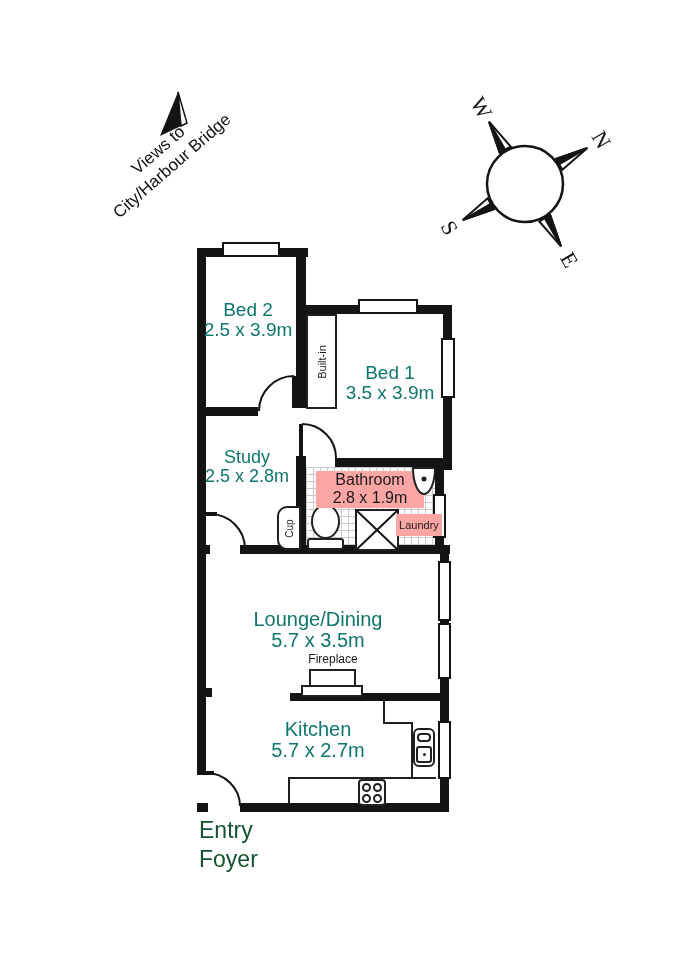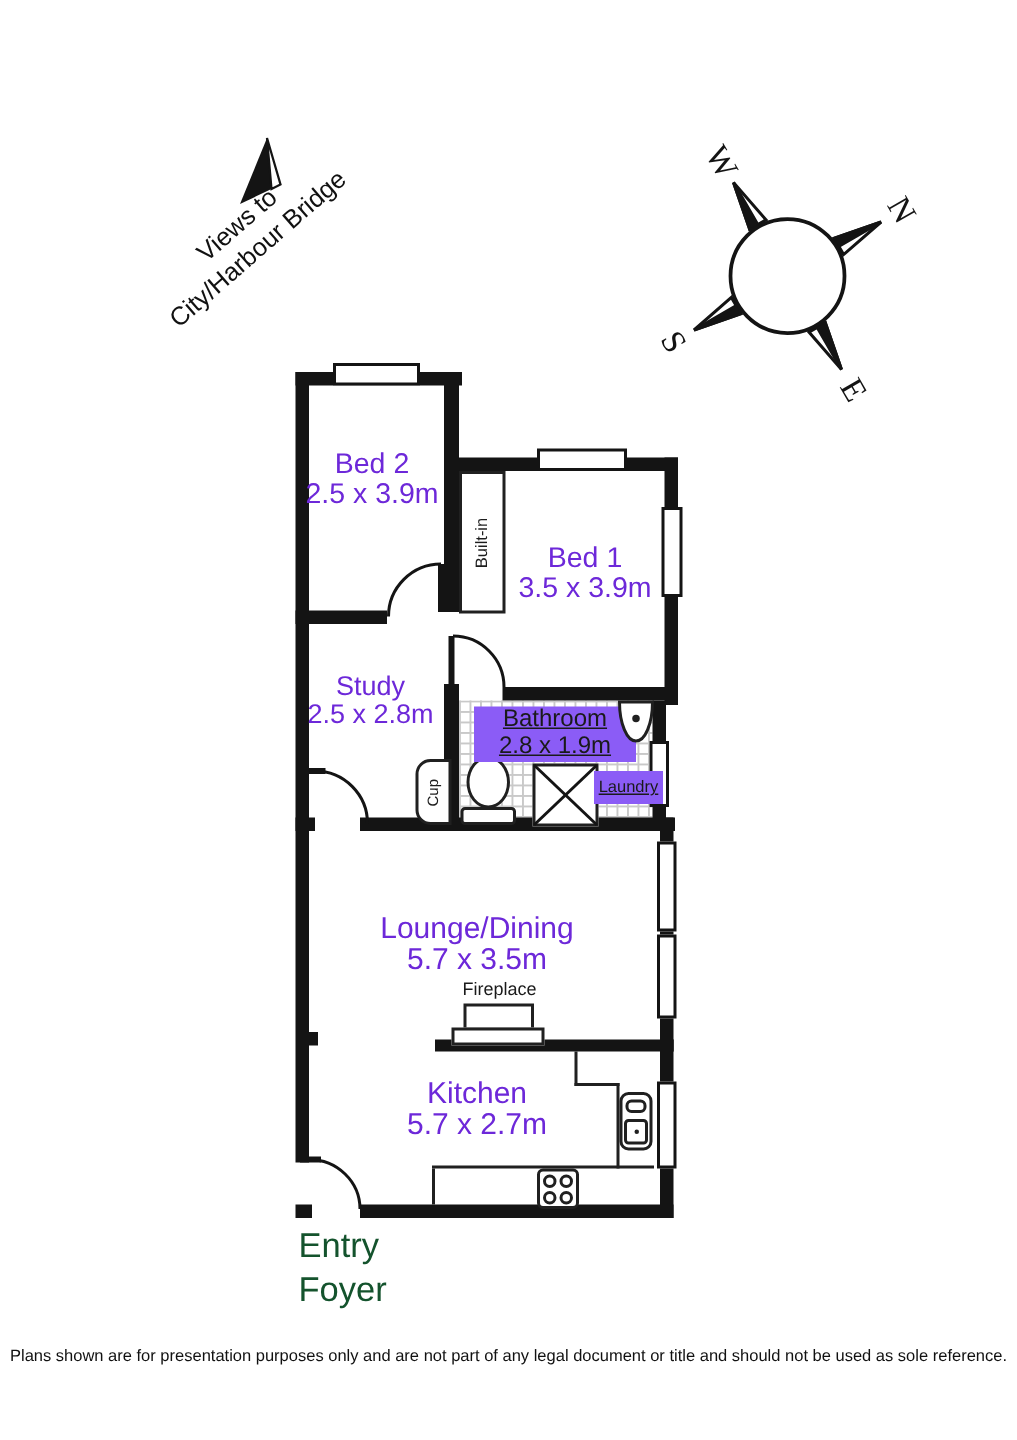--- a/index.html
+++ b/index.html
@@ -2,23 +2,23 @@
 <html><head>
 <meta charset="utf-8">
 <style>
   html,body{margin:0;padding:0;background:#fff;}
   body{width:678px;height:960px;position:relative;font-family:"Liberation Sans",sans-serif;color:#1a1a1a;}
   .abs{position:absolute;}
   .wall{position:absolute;background:#141414;}
   .win{position:absolute;background:#fff;border:2px solid #141414;box-sizing:border-box;}
   .thin{position:absolute;background:#fff;border:2px solid #202020;box-sizing:border-box;}
   .cline{position:absolute;background:#202020;}
-  .roomlabel{position:absolute;text-align:center;line-height:20px;font-size:19px;color:#6d28d9;}
+  .roomlabel{position:absolute;text-align:center;line-height:20px;font-size:19px;color:#0f766e;}
   .roomlabel.big{font-size:20px;line-height:21px;}
-  .chip{background:#8b5cf6;text-decoration:underline;}
+  .chip{background:#fca5a5;}
   .vtext{transform:rotate(-90deg);white-space:nowrap;font-size:11px;color:#1d1d1d;}
   .tiles{position:absolute;background-color:#fff;
     background-image:linear-gradient(#c9c9c9 1px,transparent 1px),linear-gradient(90deg,#c9c9c9 1px,transparent 1px);
     background-size:7px 7px;}
   svg{overflow:visible;}
   .overlay{position:absolute;left:0;top:0;pointer-events:none;}
   .views-text{position:absolute;left:165px;top:158px;width:240px;text-align:center;
     transform:translate(-50%,-50%) rotate(-41deg);font-size:17px;line-height:21px;color:#111;}
   .entry-label{position:absolute;left:199px;top:816px;font-size:23px;line-height:29px;color:#14532d;}
   .disclaimer{position:absolute;left:0;top:897px;width:678px;text-align:center;font-size:11px;line-height:15px;color:#111;}
@@ -167,14 +167,13 @@
   <div>Kitchen</div>
   <div>5.7 x 2.7m</div>
 </div>
 
 <div class="entry-label">
   <div>Entry</div>
   <div>Foyer</div>
 </div>
 
 <div class="disclaimer">
-  <div>Plans shown are for presentation purposes only and are not part of any legal document or title and should not be used as sole reference.</div>
 </div>
 
 </body></html>

